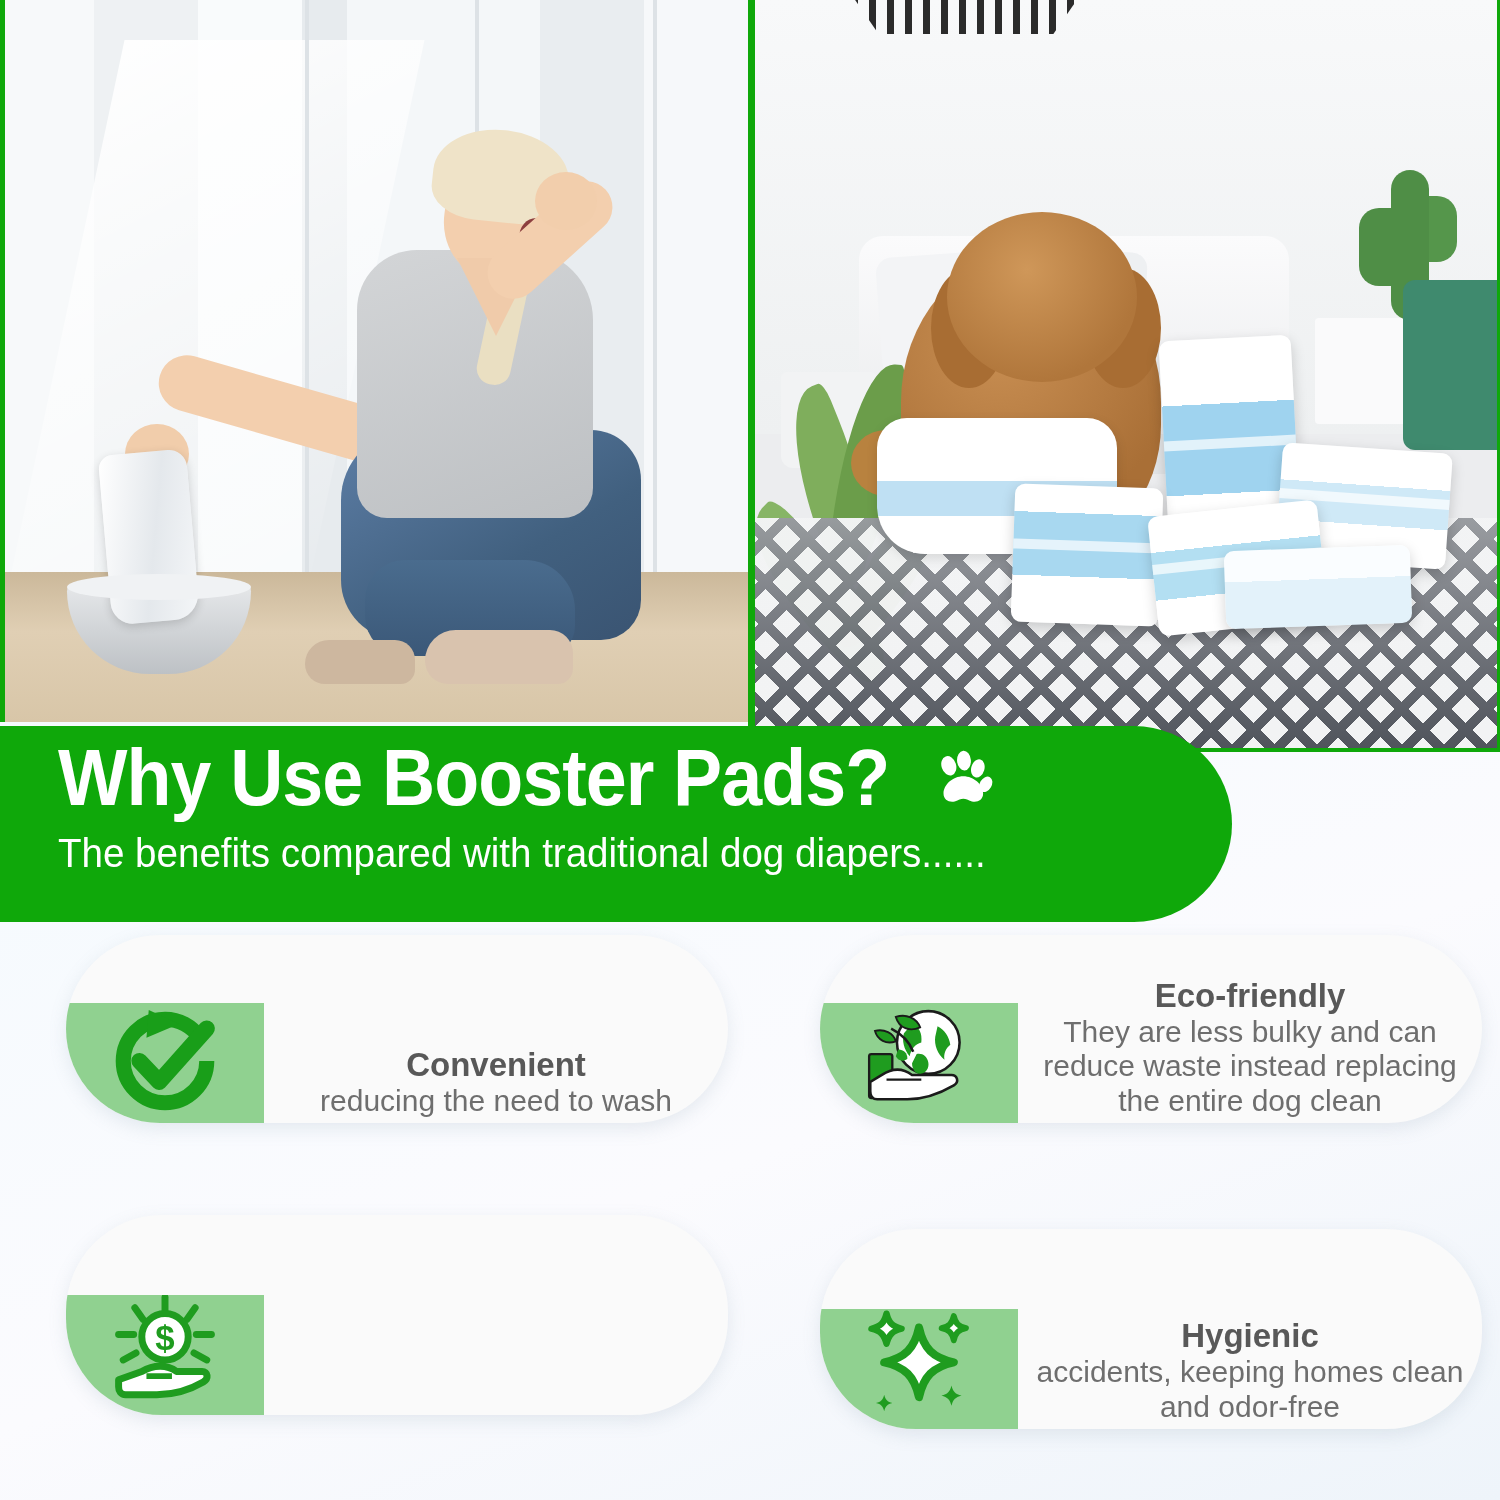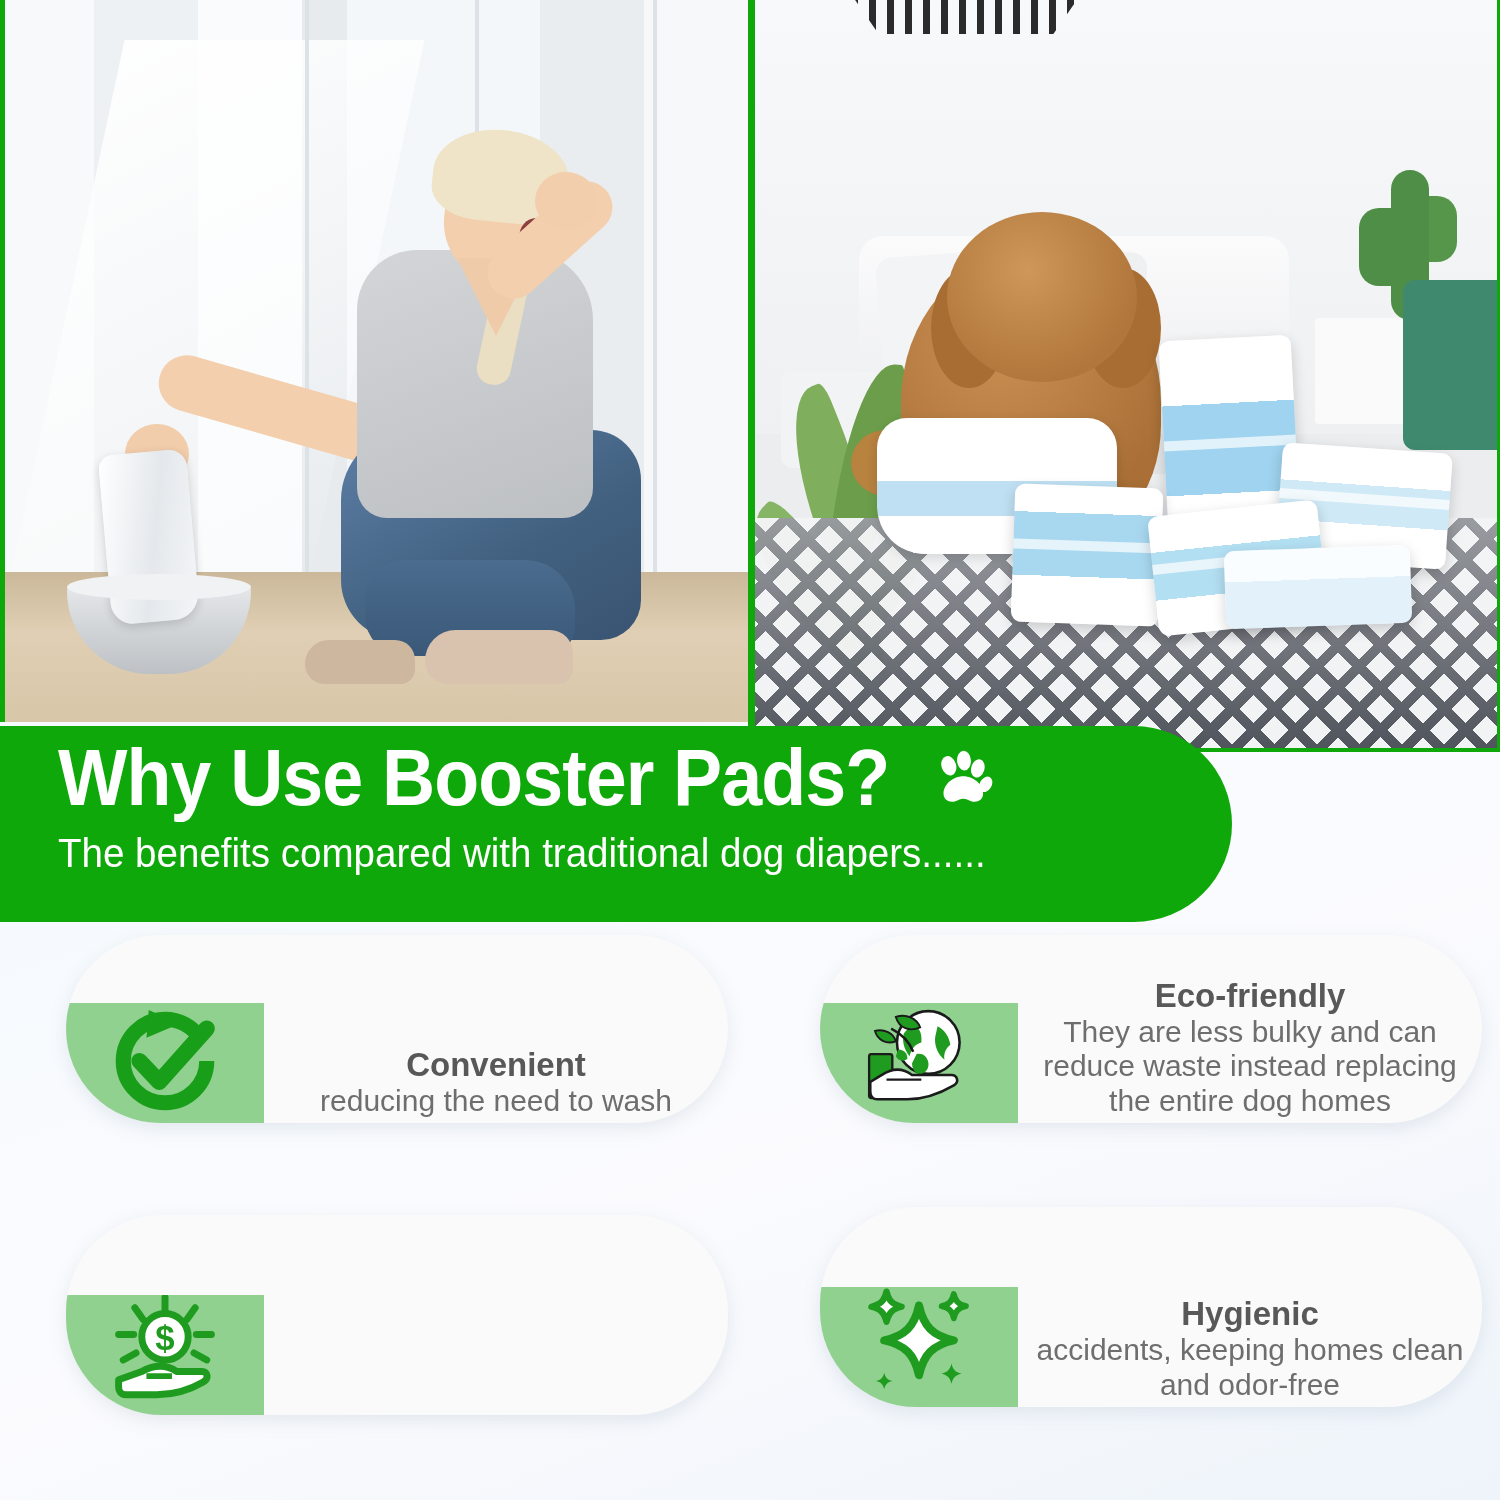--- a/index.html
+++ b/index.html
@@ -174,21 +174,21 @@
   
   .cards { position:absolute; left:0; top:930px; width:1500px; height:560px; z-index:10; }
   .card {
     position:absolute; display:flex; align-items:flex-end;
     background:#fafafa; border-radius:96px; overflow:hidden;
     box-shadow:0 6px 18px rgba(120,140,160,.16);
   }
   .card-a { left:66px;  top:5px;   width:662px; height:188px; }
   .card-b { left:820px; top:5px;   width:662px; height:188px; }
   .card-c { left:66px;  top:285px; width:662px; height:200px; }
-  .card-d { left:820px; top:277px; width:662px; height:200px; }
+  .card-d { left:820px; top:299px; width:662px; height:200px; }
 
   .icon-pane { flex:0 0 198px; background:#90D190;
      display:flex; align-items:center; justify-content:center; }
   .icon-pane svg { width:116px; height:116px; }
   .card-body { flex:1; display:flex; flex-direction:column;
      align-items:center; justify-content:center; padding:4px 16px; text-align:center; }
   .card-title { font-size:33px; font-weight:bold; color:#585858; line-height:1.12; }
   .card-desc  { font-size:30px; color:#6e6e6e; line-height:1.16; }
 </style>
 </head>
@@ -315,21 +315,21 @@
           <rect x="7" y="44" width="20" height="38" rx="2" fill="#1f9c1f" stroke="#1b1b1b" stroke-width="2"></rect>
           <path d="M18 62c9-6 18-6 26 0h34c5 0 7 6 2 9-12 7-26 12-40 12H14c-4 0-6-3-6-7v-8z" fill="#ffffff" stroke="#1b1b1b" stroke-width="2.2"></path>
           <path d="M22 66h30" fill="none" stroke="#1b1b1b" stroke-width="2"></path>
         </svg>
       </span>
     </div>
     <div class="card-body">
       <div class="card-title">Eco-friendly</div>
       <div class="card-desc">They are less bulky and can</div>
       <div class="card-desc">reduce waste instead replacing</div>
-      <div class="card-desc">the entire dog homes</div>
+      <div class="card-desc">the entire dog clean</div>
     </div>
   </div>
 
   <div class="card card-c">
     <div class="icon-pane">
       <span>
         <svg viewBox="0 0 100 100" aria-hidden="true">
           <g stroke="#1f9c1f" stroke-width="6" stroke-linecap="round">
             <line x1="50" y1="2" x2="50" y2="14"></line>
             <line x1="24" y1="11" x2="31" y2="21"></line>

